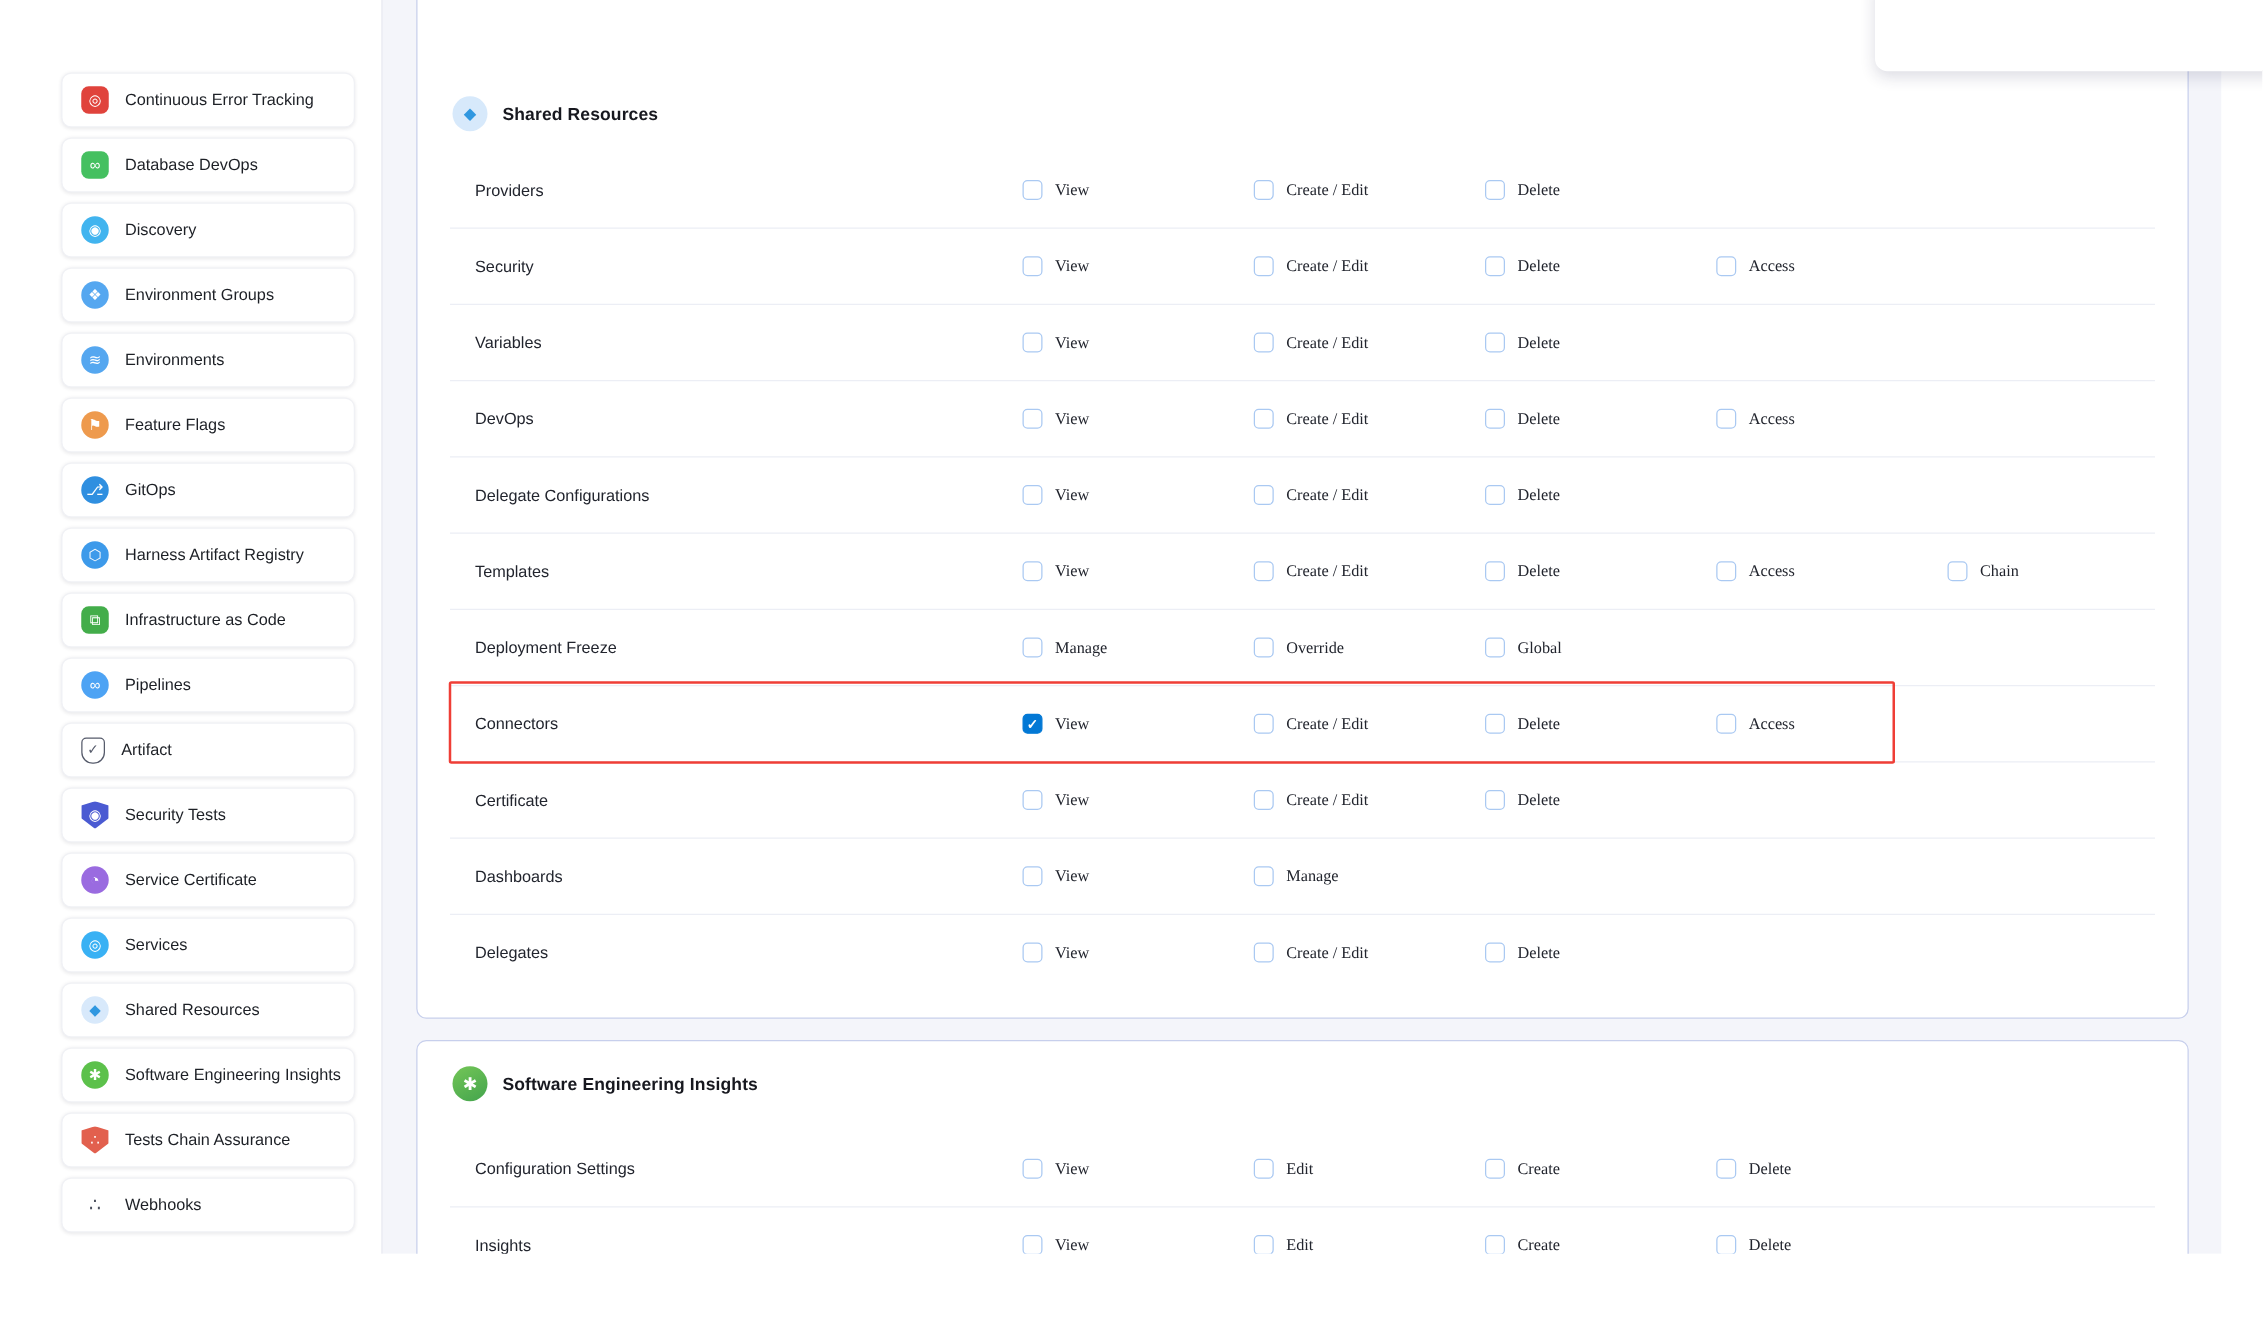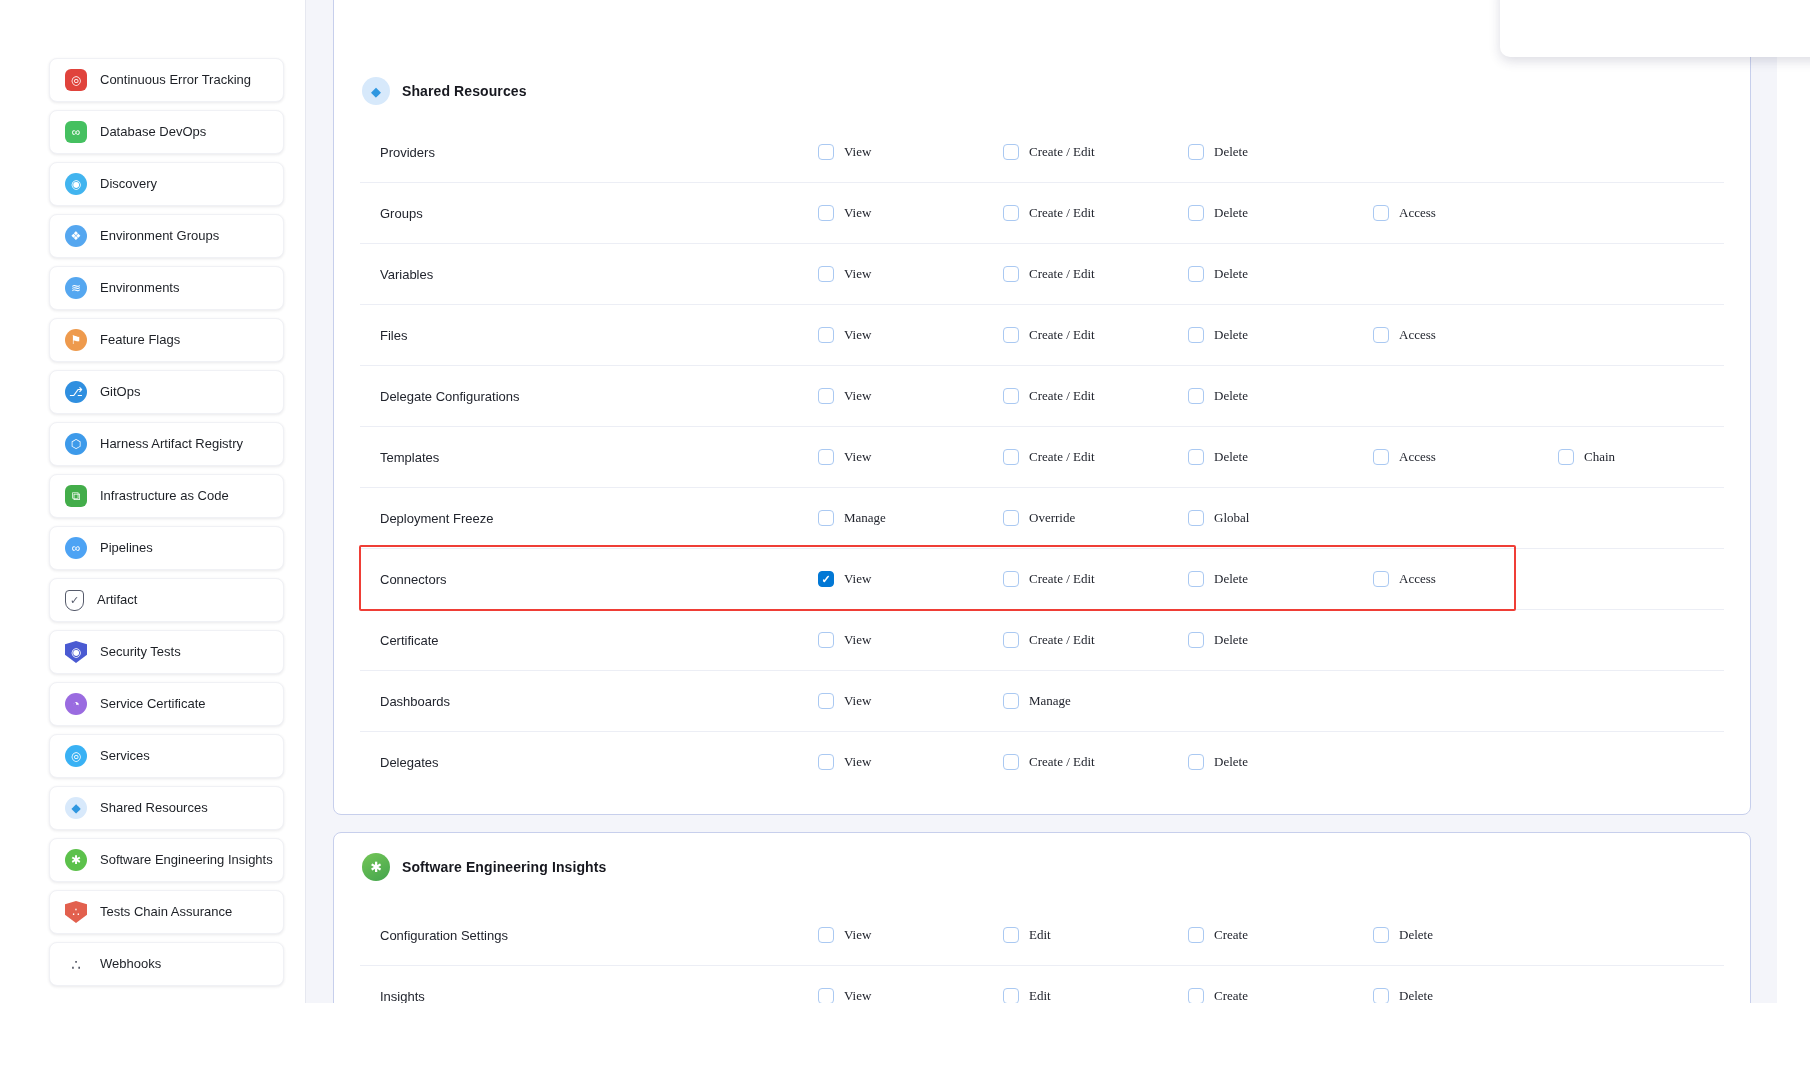--- a/index.html
+++ b/index.html
@@ -188,21 +188,21 @@
               <span class="cb"></span>
               <span class="cb-label">Create / Edit</span>
             </span>
             <span class="perm-cell" style="left: 854px;">
               <span class="cb"></span>
               <span class="cb-label">Delete</span>
             </span>
           </div>
           <div class="row-divider"></div>
           <div class="perm-row">
-            <span class="row-label">Groups</span>
+            <span class="row-label">Security</span>
             <span class="perm-cell" style="left: 484px;">
               <span class="cb"></span>
               <span class="cb-label">View</span>
             </span>
             <span class="perm-cell" style="left: 669px;">
               <span class="cb"></span>
               <span class="cb-label">Create / Edit</span>
             </span>
             <span class="perm-cell" style="left: 854px;">
               <span class="cb"></span>
@@ -224,21 +224,21 @@
               <span class="cb"></span>
               <span class="cb-label">Create / Edit</span>
             </span>
             <span class="perm-cell" style="left: 854px;">
               <span class="cb"></span>
               <span class="cb-label">Delete</span>
             </span>
           </div>
           <div class="row-divider"></div>
           <div class="perm-row">
-            <span class="row-label">Files</span>
+            <span class="row-label">DevOps</span>
             <span class="perm-cell" style="left: 484px;">
               <span class="cb"></span>
               <span class="cb-label">View</span>
             </span>
             <span class="perm-cell" style="left: 669px;">
               <span class="cb"></span>
               <span class="cb-label">Create / Edit</span>
             </span>
             <span class="perm-cell" style="left: 854px;">
               <span class="cb"></span>

